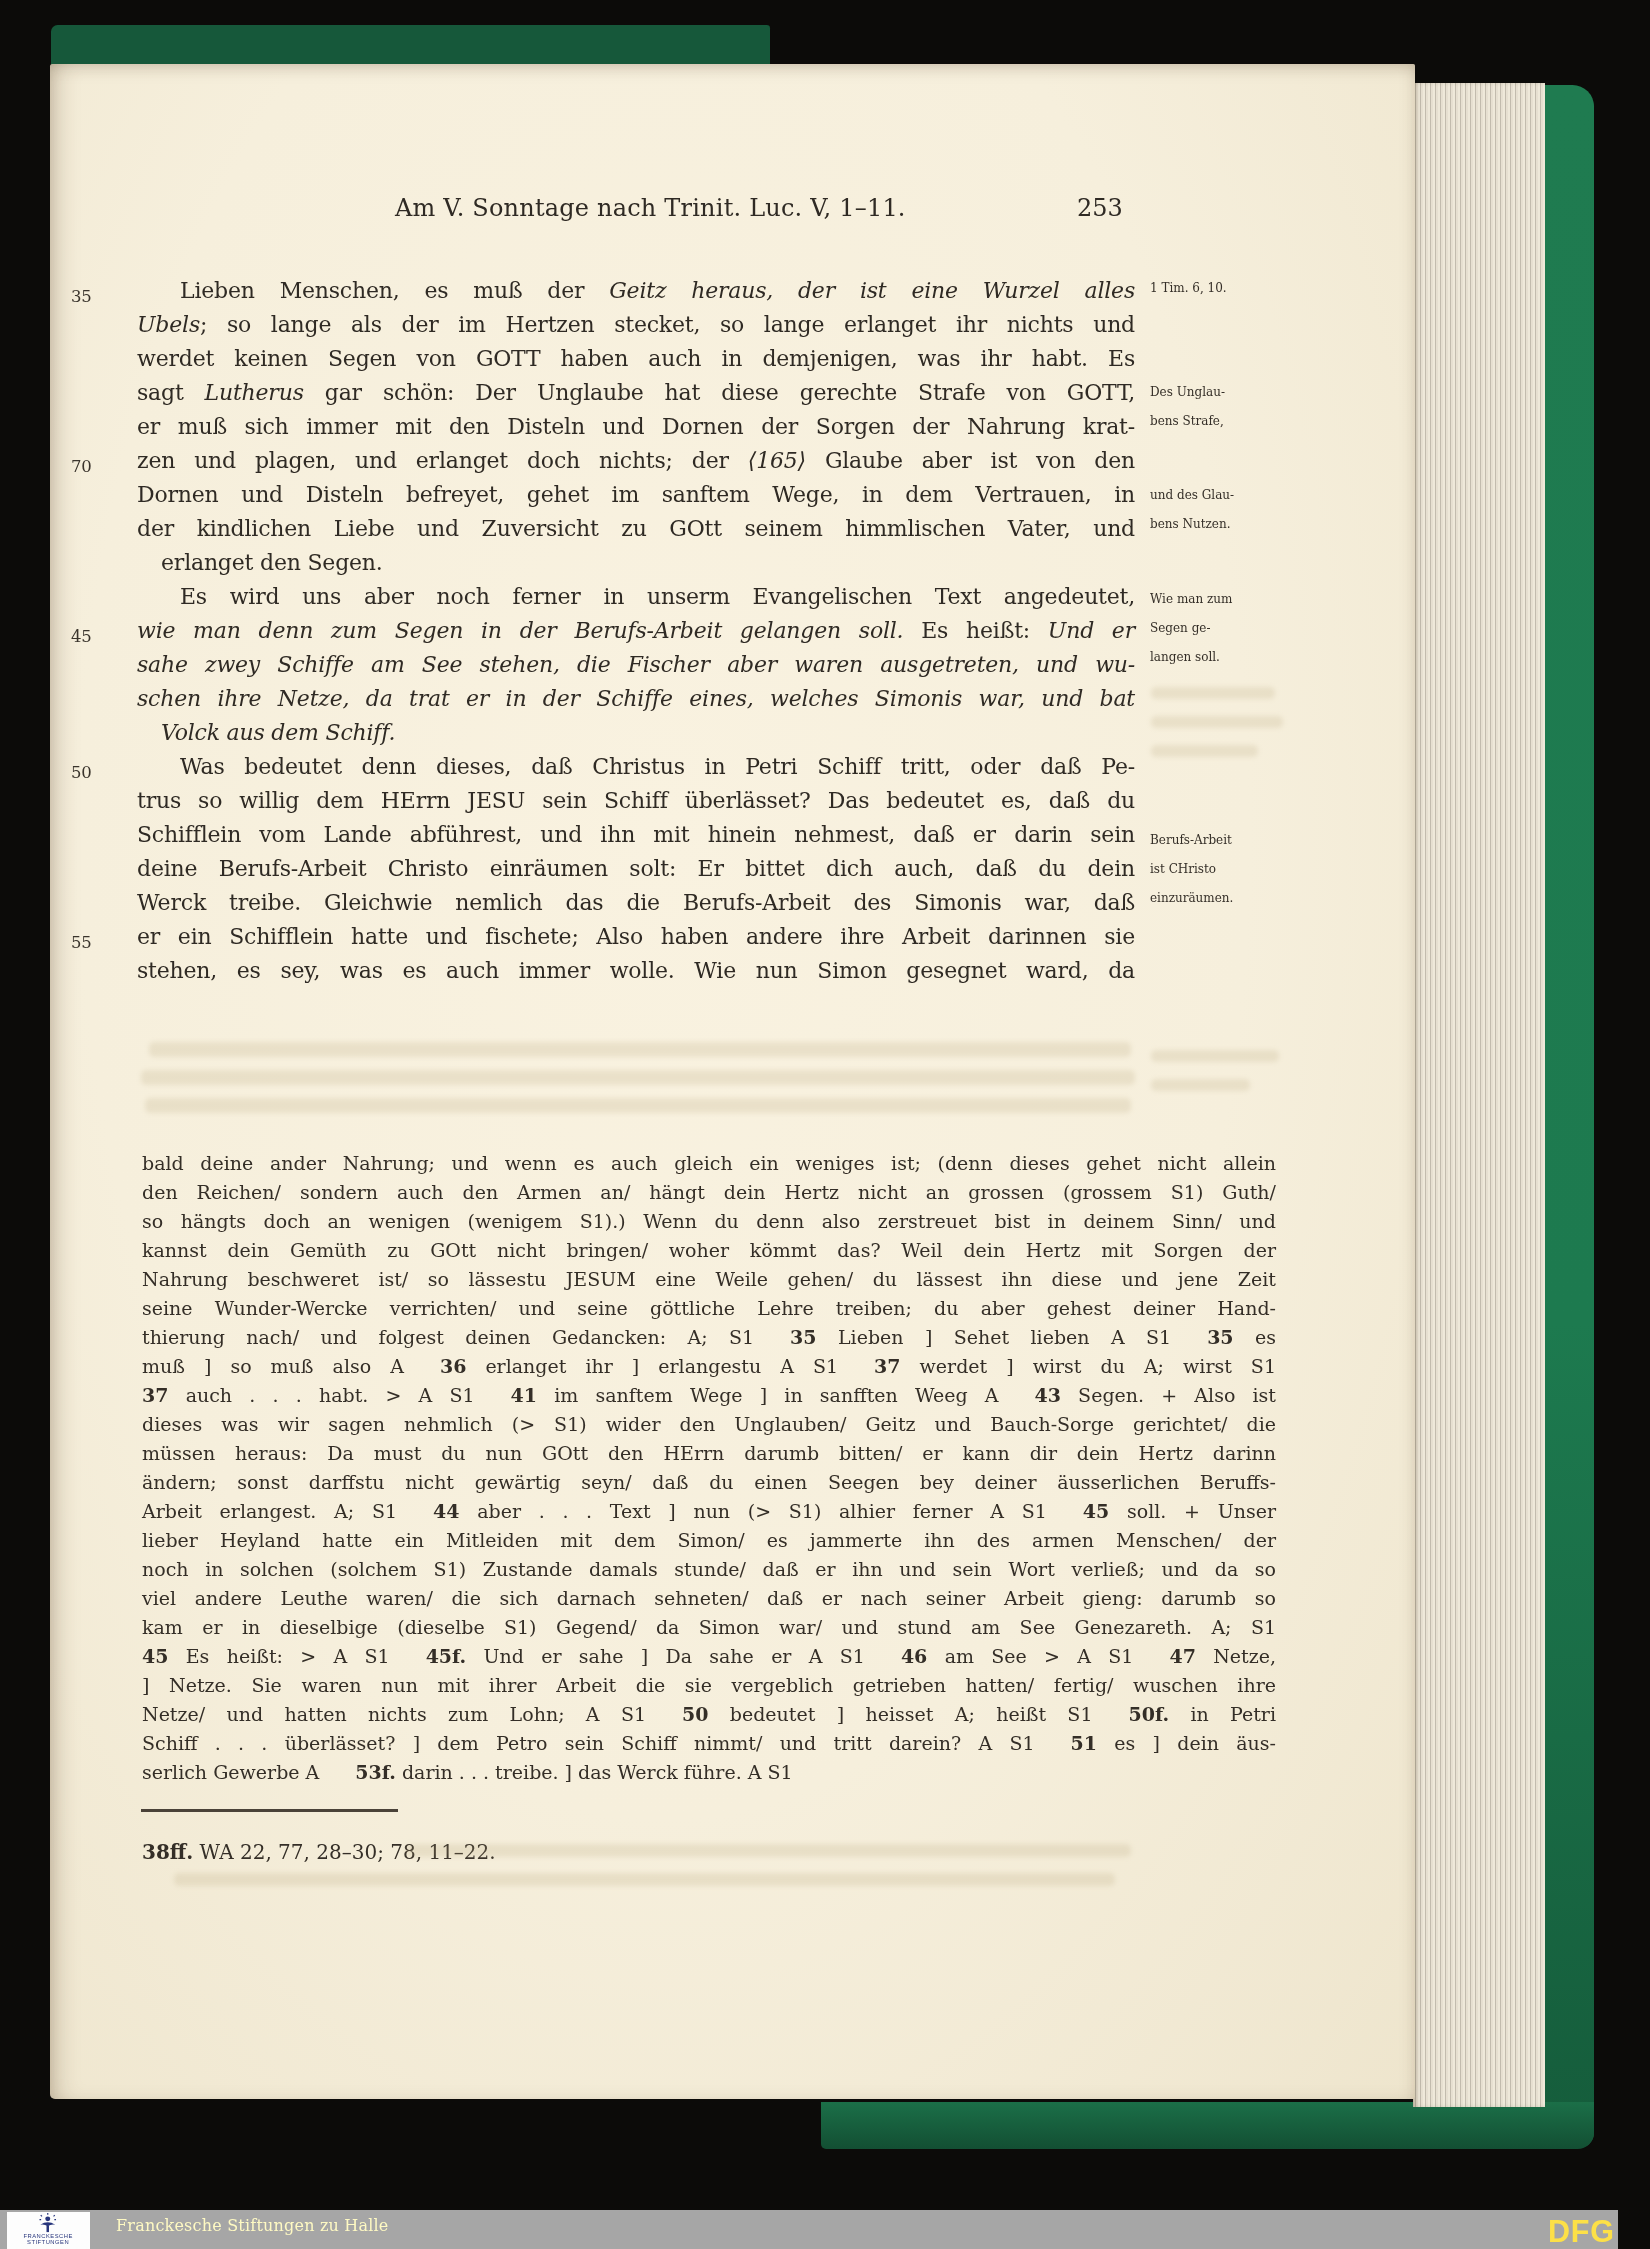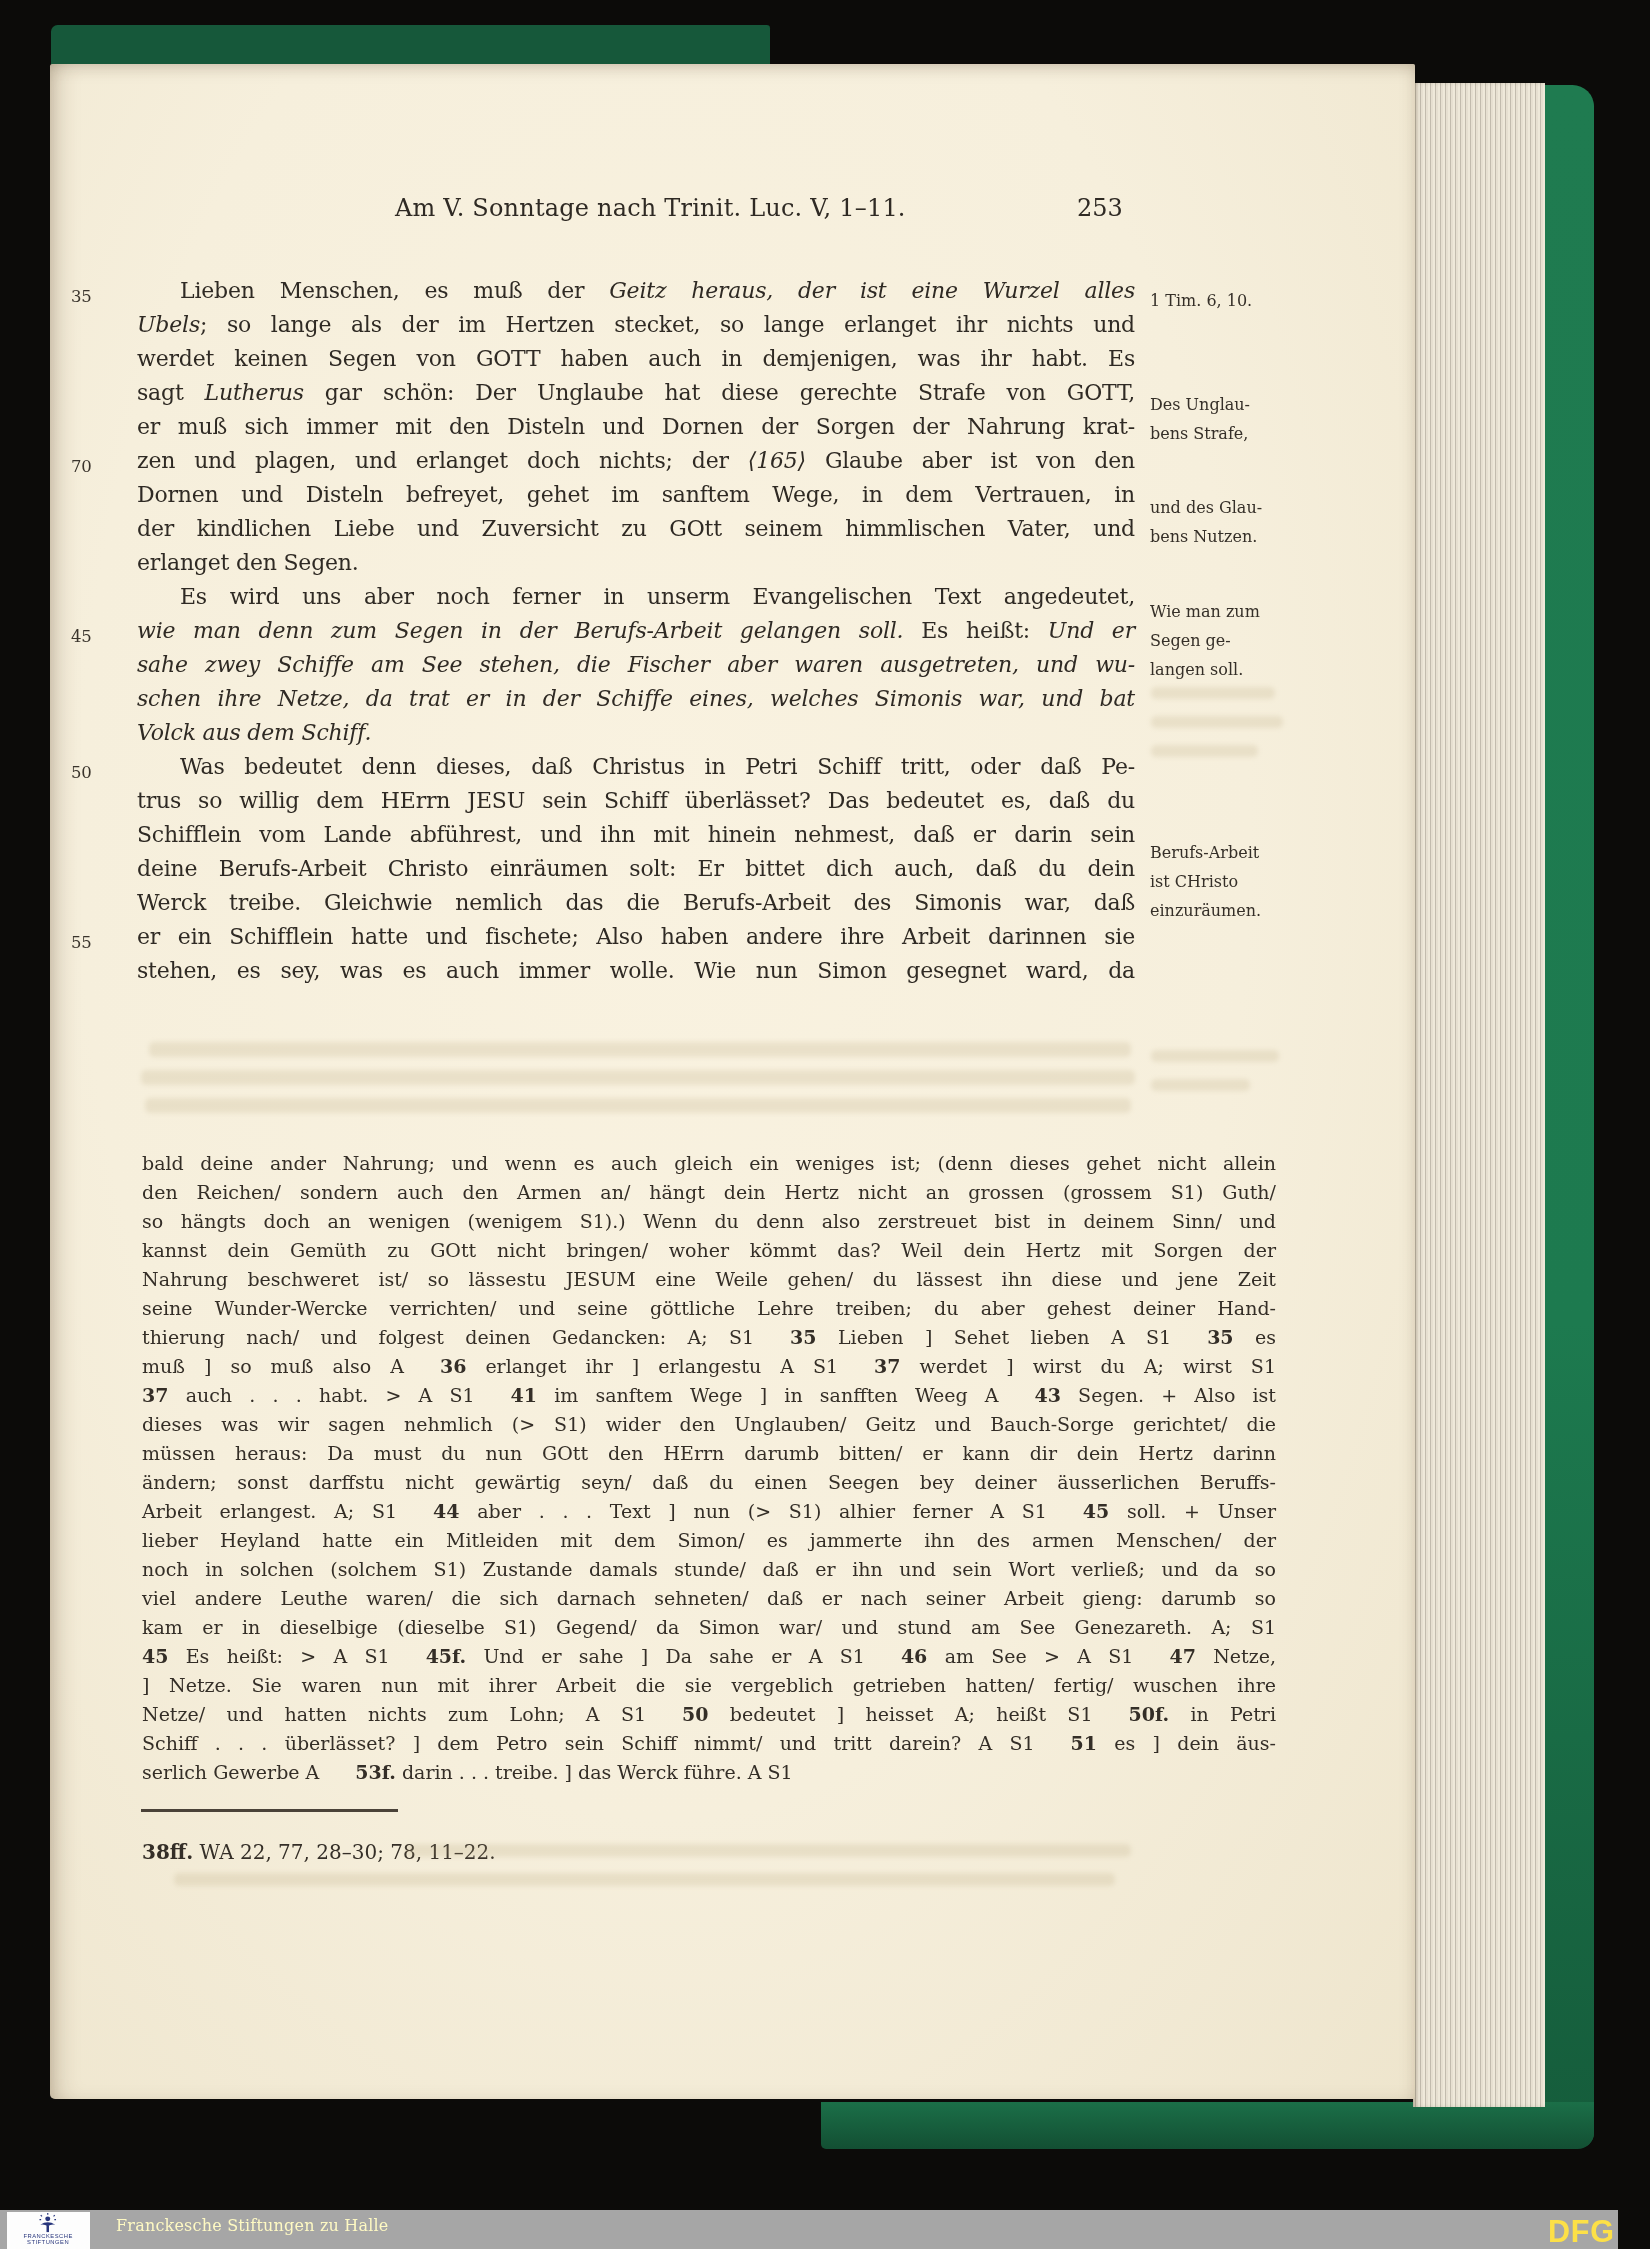--- a/index.html
+++ b/index.html
@@ -19,29 +19,29 @@
         background:radial-gradient(ellipse at 45% 38%,#f9f2e0 0%,#f6efdc 55%,#eee5cd 100%);
         box-shadow:inset 16.5px 0 28px -16.5px rgba(70,45,20,.38), inset -10px 0 18px -11.6px rgba(70,45,20,.18),
                    inset 0 11.6px 20px -13.2px rgba(70,45,20,.28);
         border-radius:2.5px 1.7px 1.7px 5px;}
   
   .running-title{position:absolute;left:345px;top:130px;font-size:24px;letter-spacing:0.2px;white-space:nowrap;}
   .page-number{position:absolute;left:1027px;top:130px;font-size:24px;}
   
   .main-text{position:absolute;left:87px;top:210px;width:998px;font-size:22px;letter-spacing:-0.2px;line-height:34px;}
   .line{position:relative;height:34px;text-align:justify;text-align-last:justify;white-space:normal;overflow:visible;}
-  .line.endline{text-align-last:left;}
+  .line.endline{text-align-last:left;margin-left:24px;}
   .line.ind{text-indent:43px;}
   .lnum{position:absolute;left:-66px;top:5.8px;width:43px;font-size:16.5px;text-indent:0;text-align:left;color:#3a342c;}
   .it{font-style:italic;}
   .bd{font-weight:700;text-align:center;}
   .gap{display:inline-block;width:36px;}
   
   .margin-notes{position:absolute;left:1100px;top:0;width:264px;}
-  .note{position:absolute;font-size:16px;line-height:29px;color:#352f28;margin-top:12px;}
+  .note{position:absolute;font-size:12px;line-height:29px;color:#352f28;}
   .note div{white-space:nowrap;}
   
   .apparatus{position:absolute;left:92px;top:1085px;width:1134px;font-size:19px;line-height:29px;color:#342e27;}
   .app-line{height:29px;text-align:justify;text-align-last:justify;}
   .app-line.endline{text-align-last:left;}
   
   .fn-rule{position:absolute;left:91px;top:1745px;width:257px;height:2.5px;background:#4a4238;}
   .footnote{position:absolute;left:92px;top:1776px;font-size:20px;color:#342e27;}
   
   .ghost{position:absolute;background:#b4a277;opacity:.20;filter:blur(2.5px);border-radius:5px;}

